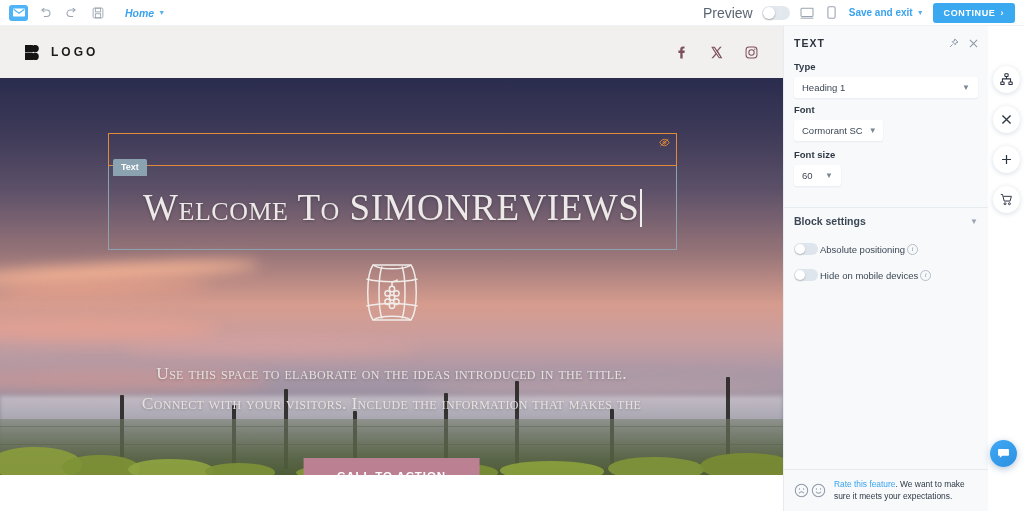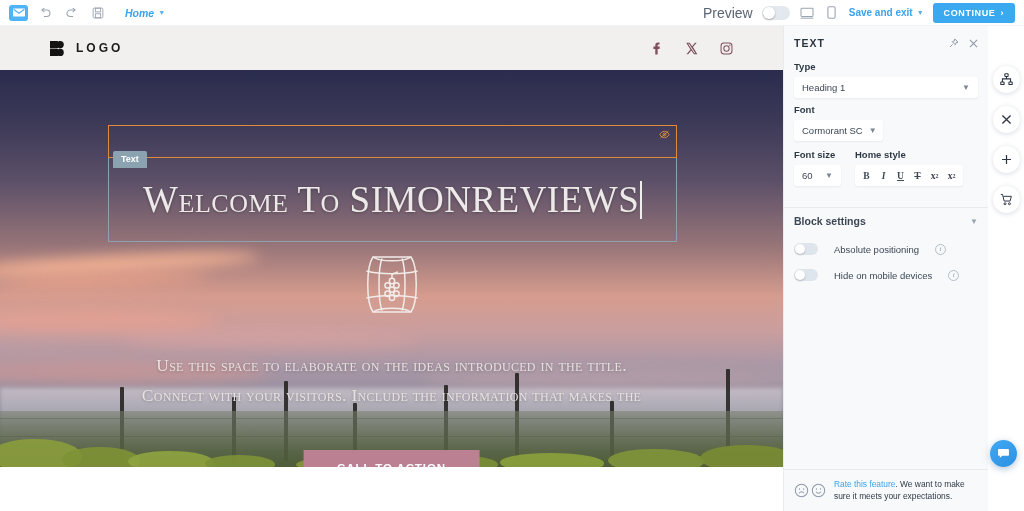--- a/index.html
+++ b/index.html
@@ -58,22 +58,22 @@
     padding: 5px 11px; border-radius: 3px;
     display: flex; align-items: flex-end; gap: 5px; cursor: pointer;
   }
 
   
   .body-wrap { flex: 1; display: flex; position: relative; min-height: 0; }
 
   
   .canvas { width: 783px; flex: 0 0 783px; position: relative; overflow: hidden; background:#fff; }
   .site-header {
-    height: 44px; background: #f2f0ee;
-    display: flex; align-items: center; padding: 0 50px;
+    height: 52px; background: #f2f0ee;
+    display: flex; align-items: center; padding: 0 25px;
     position: relative; z-index: 5;
   }
   .logo-wrap { display: flex; align-items: center; gap: 9px; }
   .logo-text { font-size: 12px; font-weight: 700; letter-spacing: 3px; color: #1b1b1b; }
   .socials { margin-left: auto; display: flex; align-items: center; gap: 22px; color: #7d4f5f; }
   .socials > span { cursor: pointer; display:flex; align-items:center; justify-content:center; }
 
   .hero {
     position: relative; height: 397px;
     background:
@@ -219,36 +219,36 @@
     background: #fff; border-radius: 3px;
     height: 21px; display: flex; align-items: center;
     padding: 0 8px; font-size: 9.5px; color: #3c4754;
     box-shadow: 0 1px 2px rgba(40,60,90,.07);
     cursor: pointer;
   }
   .select .sc { margin-left: auto; color: #7b8796; font-size: 8px; }
   .select.inline { display: inline-flex; }
   .w-full { width: 100%; }
 
-  .row2 { display: flex; gap: 14px; }
+  .row2 { display: flex; gap: 20px; flex-direction: column; }
   .col { display: flex; flex-direction: column; }
 
   .fs-select { width: 47px; }
   .style-group {
     background: #fff; border-radius: 3px; height: 21px;
     display: flex; align-items: center; padding: 0 3px;
     box-shadow: 0 1px 2px rgba(40,60,90,.07);
   }
   .style-btn {
     width: 17px; height: 17px; display: flex; align-items: center; justify-content: center;
     font-size: 9.5px; color: #3f4a57; cursor: pointer;
     font-family: "Liberation Serif", serif; font-weight: 700;
   }
 
-  .toggle-row { display: flex; align-items: center; gap: 16px; padding: 7px 0; }
+  .toggle-row { display: flex; align-items: center; gap: 2px; padding: 7px 0; }
   .sw { width: 24px; height: 12px; border-radius: 7px; background: #dfe5ec; position: relative; cursor: pointer; flex:0 0 24px;}
   .sw .k { position: absolute; left: 1px; top: 1px; width: 10px; height: 10px; border-radius: 50%; background: #fff; box-shadow: 0 1px 2px rgba(0,0,0,.22); }
   .toggle-text { font-size: 9.5px; color: #3c4754; }
   .info {
     width: 11px; height: 11px; border-radius: 50%;
     border: 1px solid #b4bdc8; color: #8e99a6;
     font-size: 7px; font-style: italic;
     display: flex; align-items: center; justify-content: center;
     font-family: "Liberation Serif", serif; cursor: pointer;
   }

